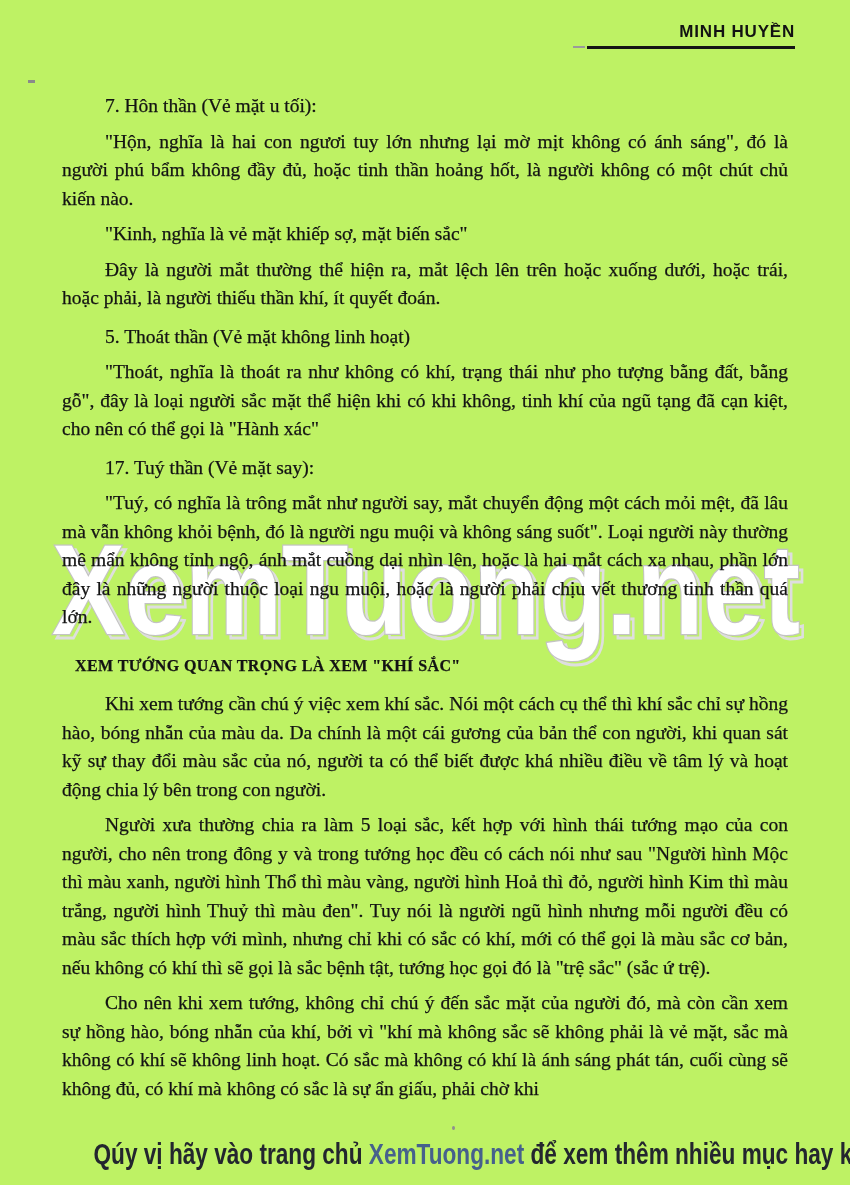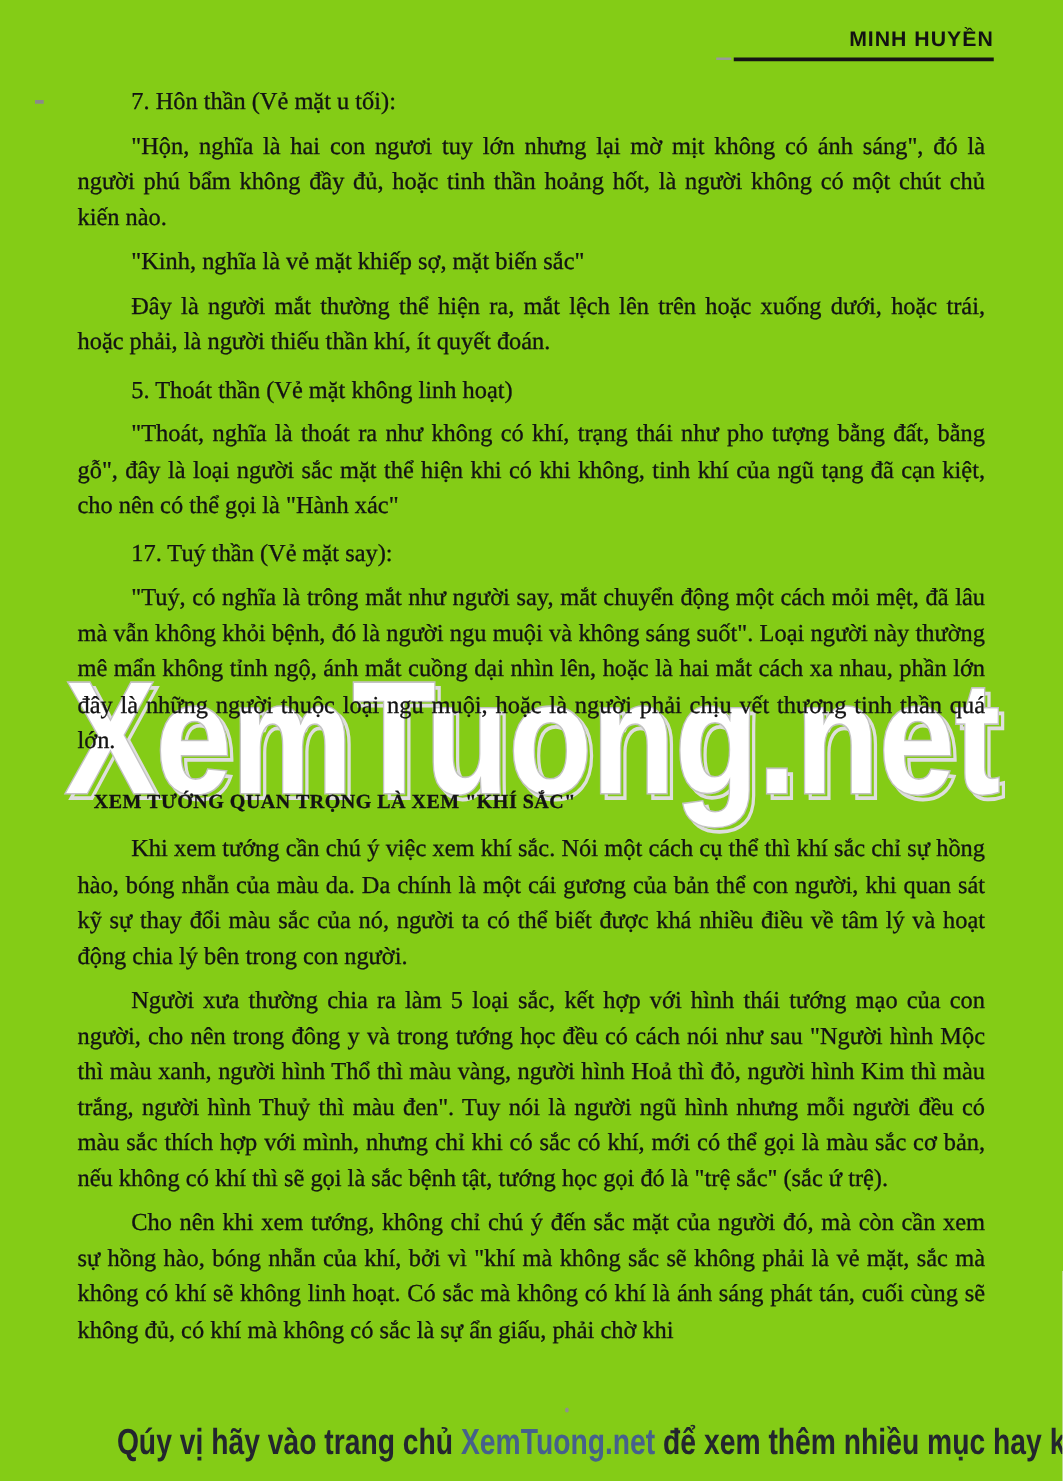--- a/index.html
+++ b/index.html
@@ -1,20 +1,20 @@
 <!DOCTYPE html>
 <html lang="vi"><head>
 <meta charset="utf-8">
 <style>
   html,body{margin:0;padding:0;background:#e8e8e8;}
   .page{
     position:relative;
     width:850px;height:1185px;
     margin:0 auto;
-    background:#84cc16;
+    background:#bef264;
     overflow:hidden;
     font-family:"Liberation Serif", serif;
     color:#131313;
   }
   
   .header{
     position:absolute;top:22px;right:55px;
     text-align:right;z-index:2;
   }
   .running-title{
@@ -30,21 +30,21 @@
     background:#9a9a9a;
   }
   
   .watermark{
     position:absolute;left:42px;top:516px;z-index:0;
     pointer-events:none;
   }
   
   .content{
     position:relative;z-index:1;
-    padding:58px 62px 0 62px;
+    padding:82px 62px 0 62px;
     font-size:19.5px;line-height:28.5px;
     text-align:justify;
     -webkit-text-stroke:.25px #131313;
   }
   .content p{margin:0 0 7px 0;text-indent:43px;}
   .content p.h{margin:10px 0 7px 0;}
   .content p.chapter-title{
     font-weight:bold;font-size:16px;letter-spacing:.4px;
     text-indent:13px;margin:20px 0 10px 0;text-align:left;
   }

